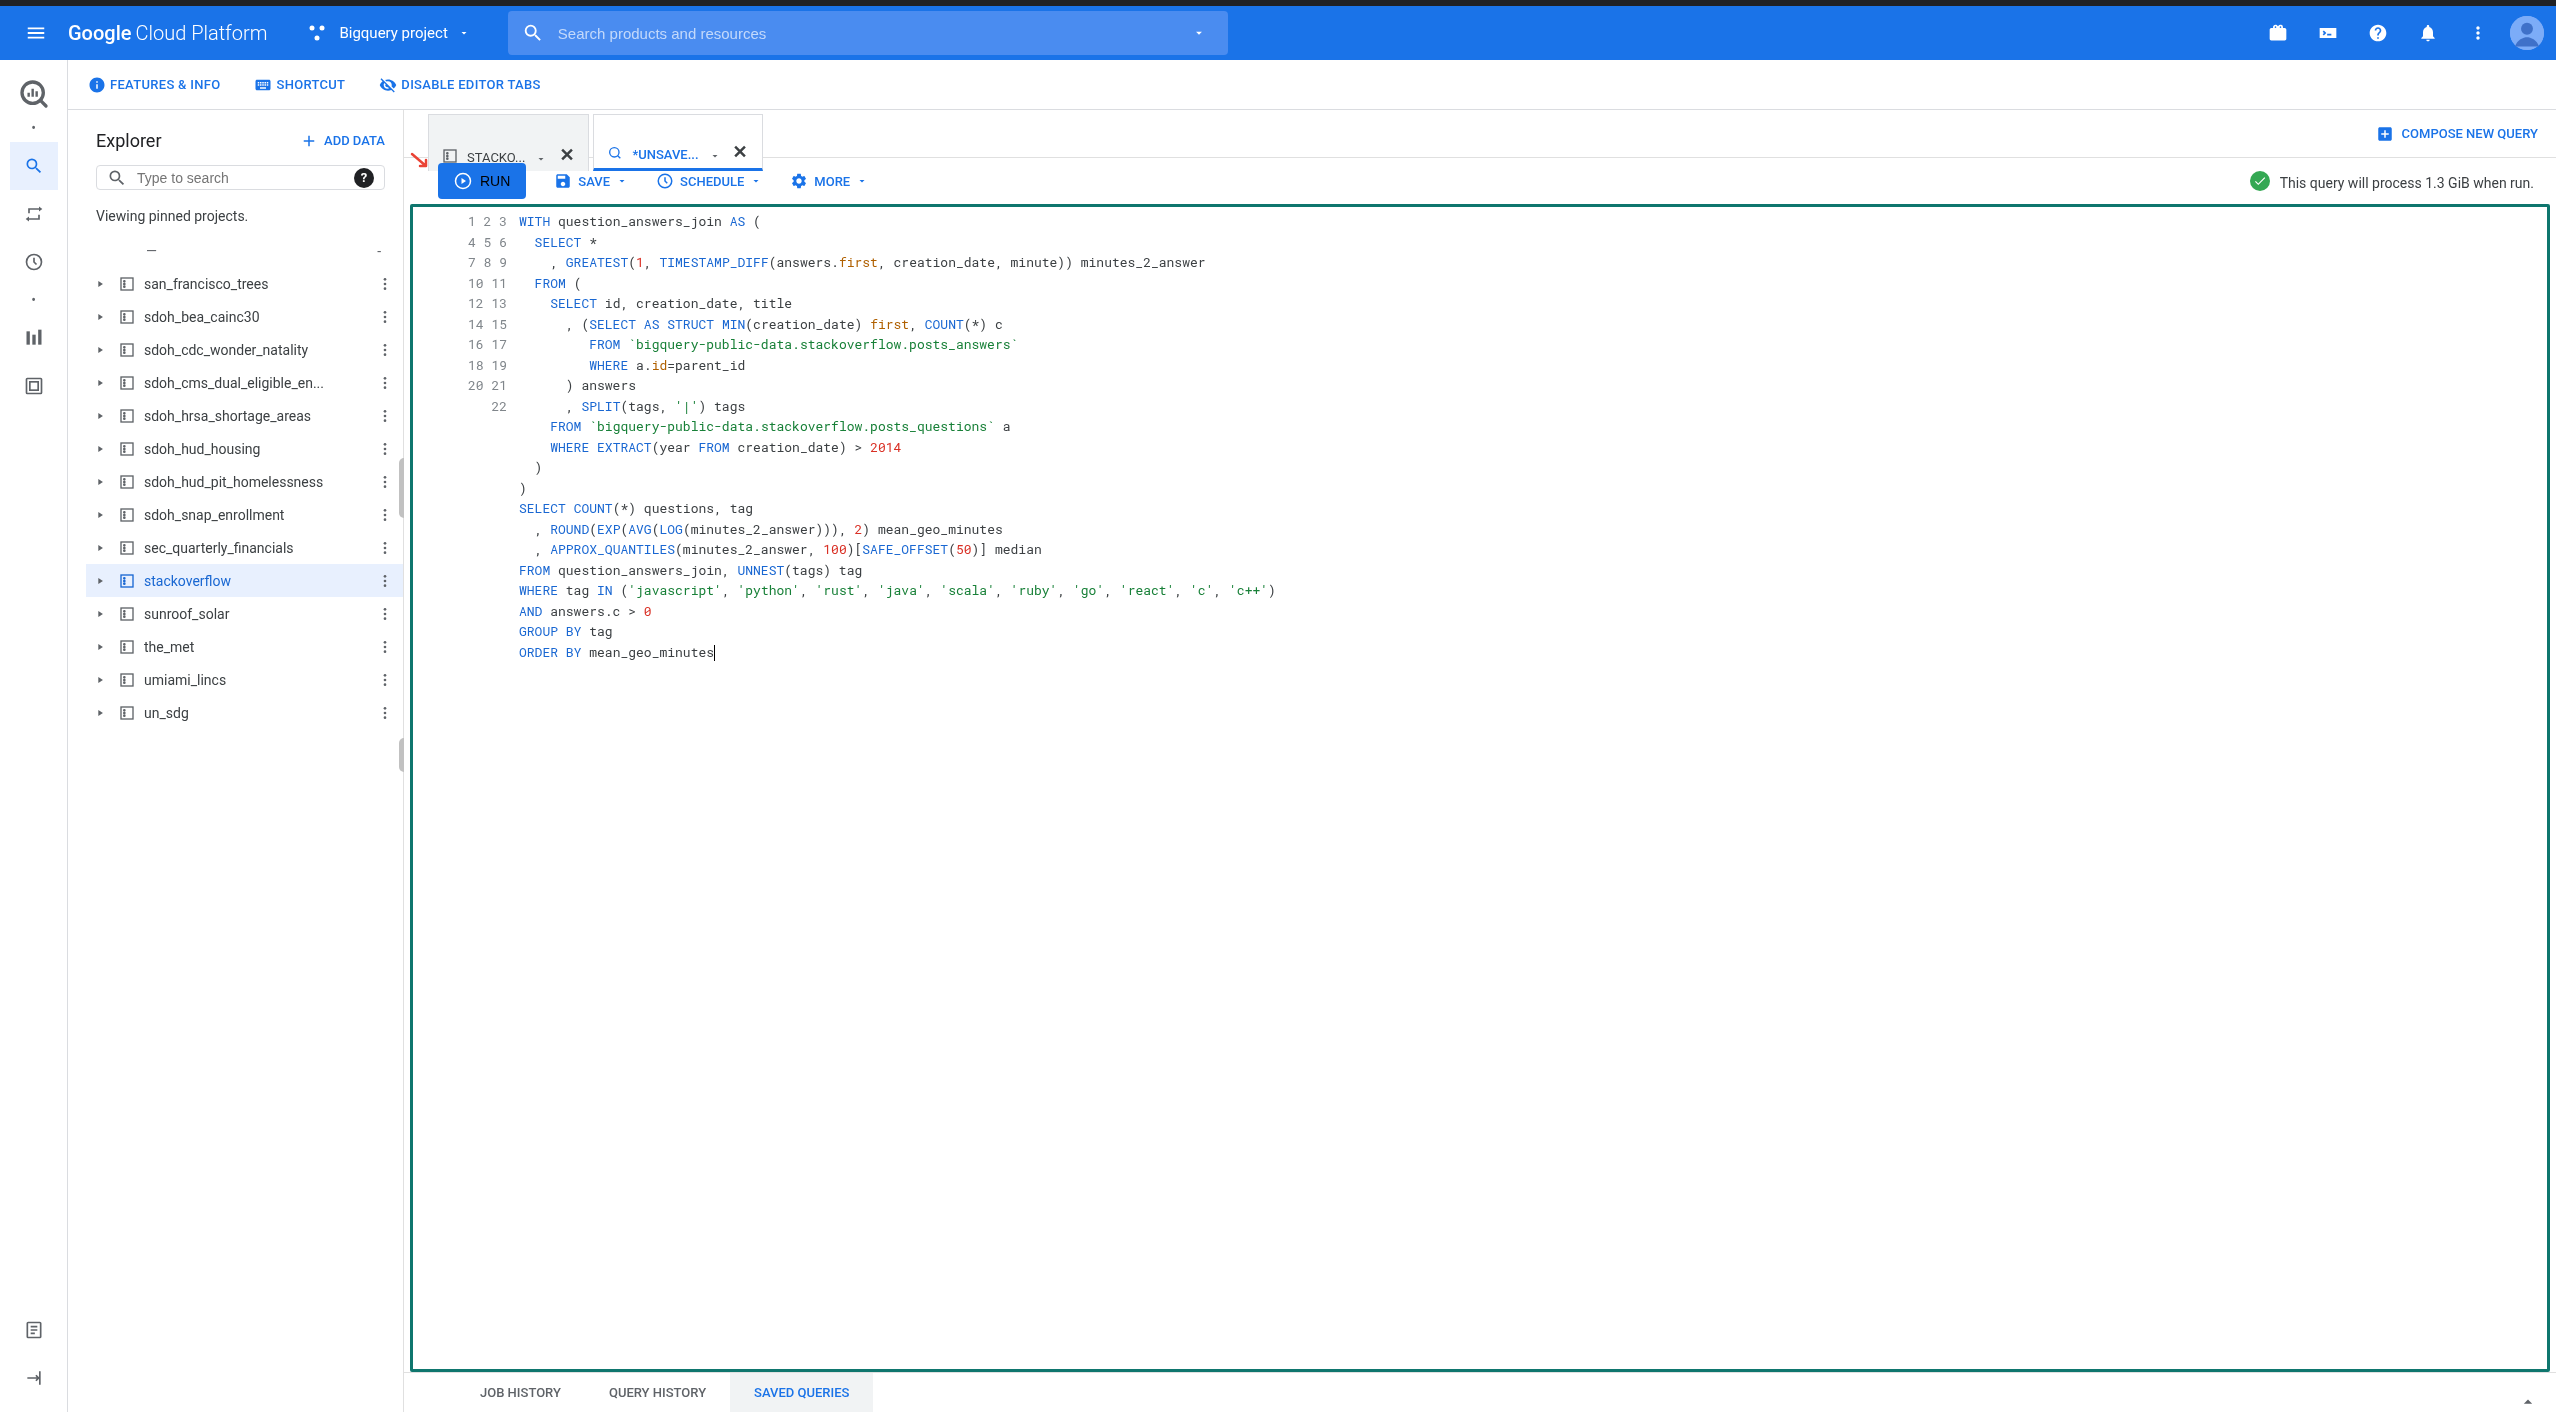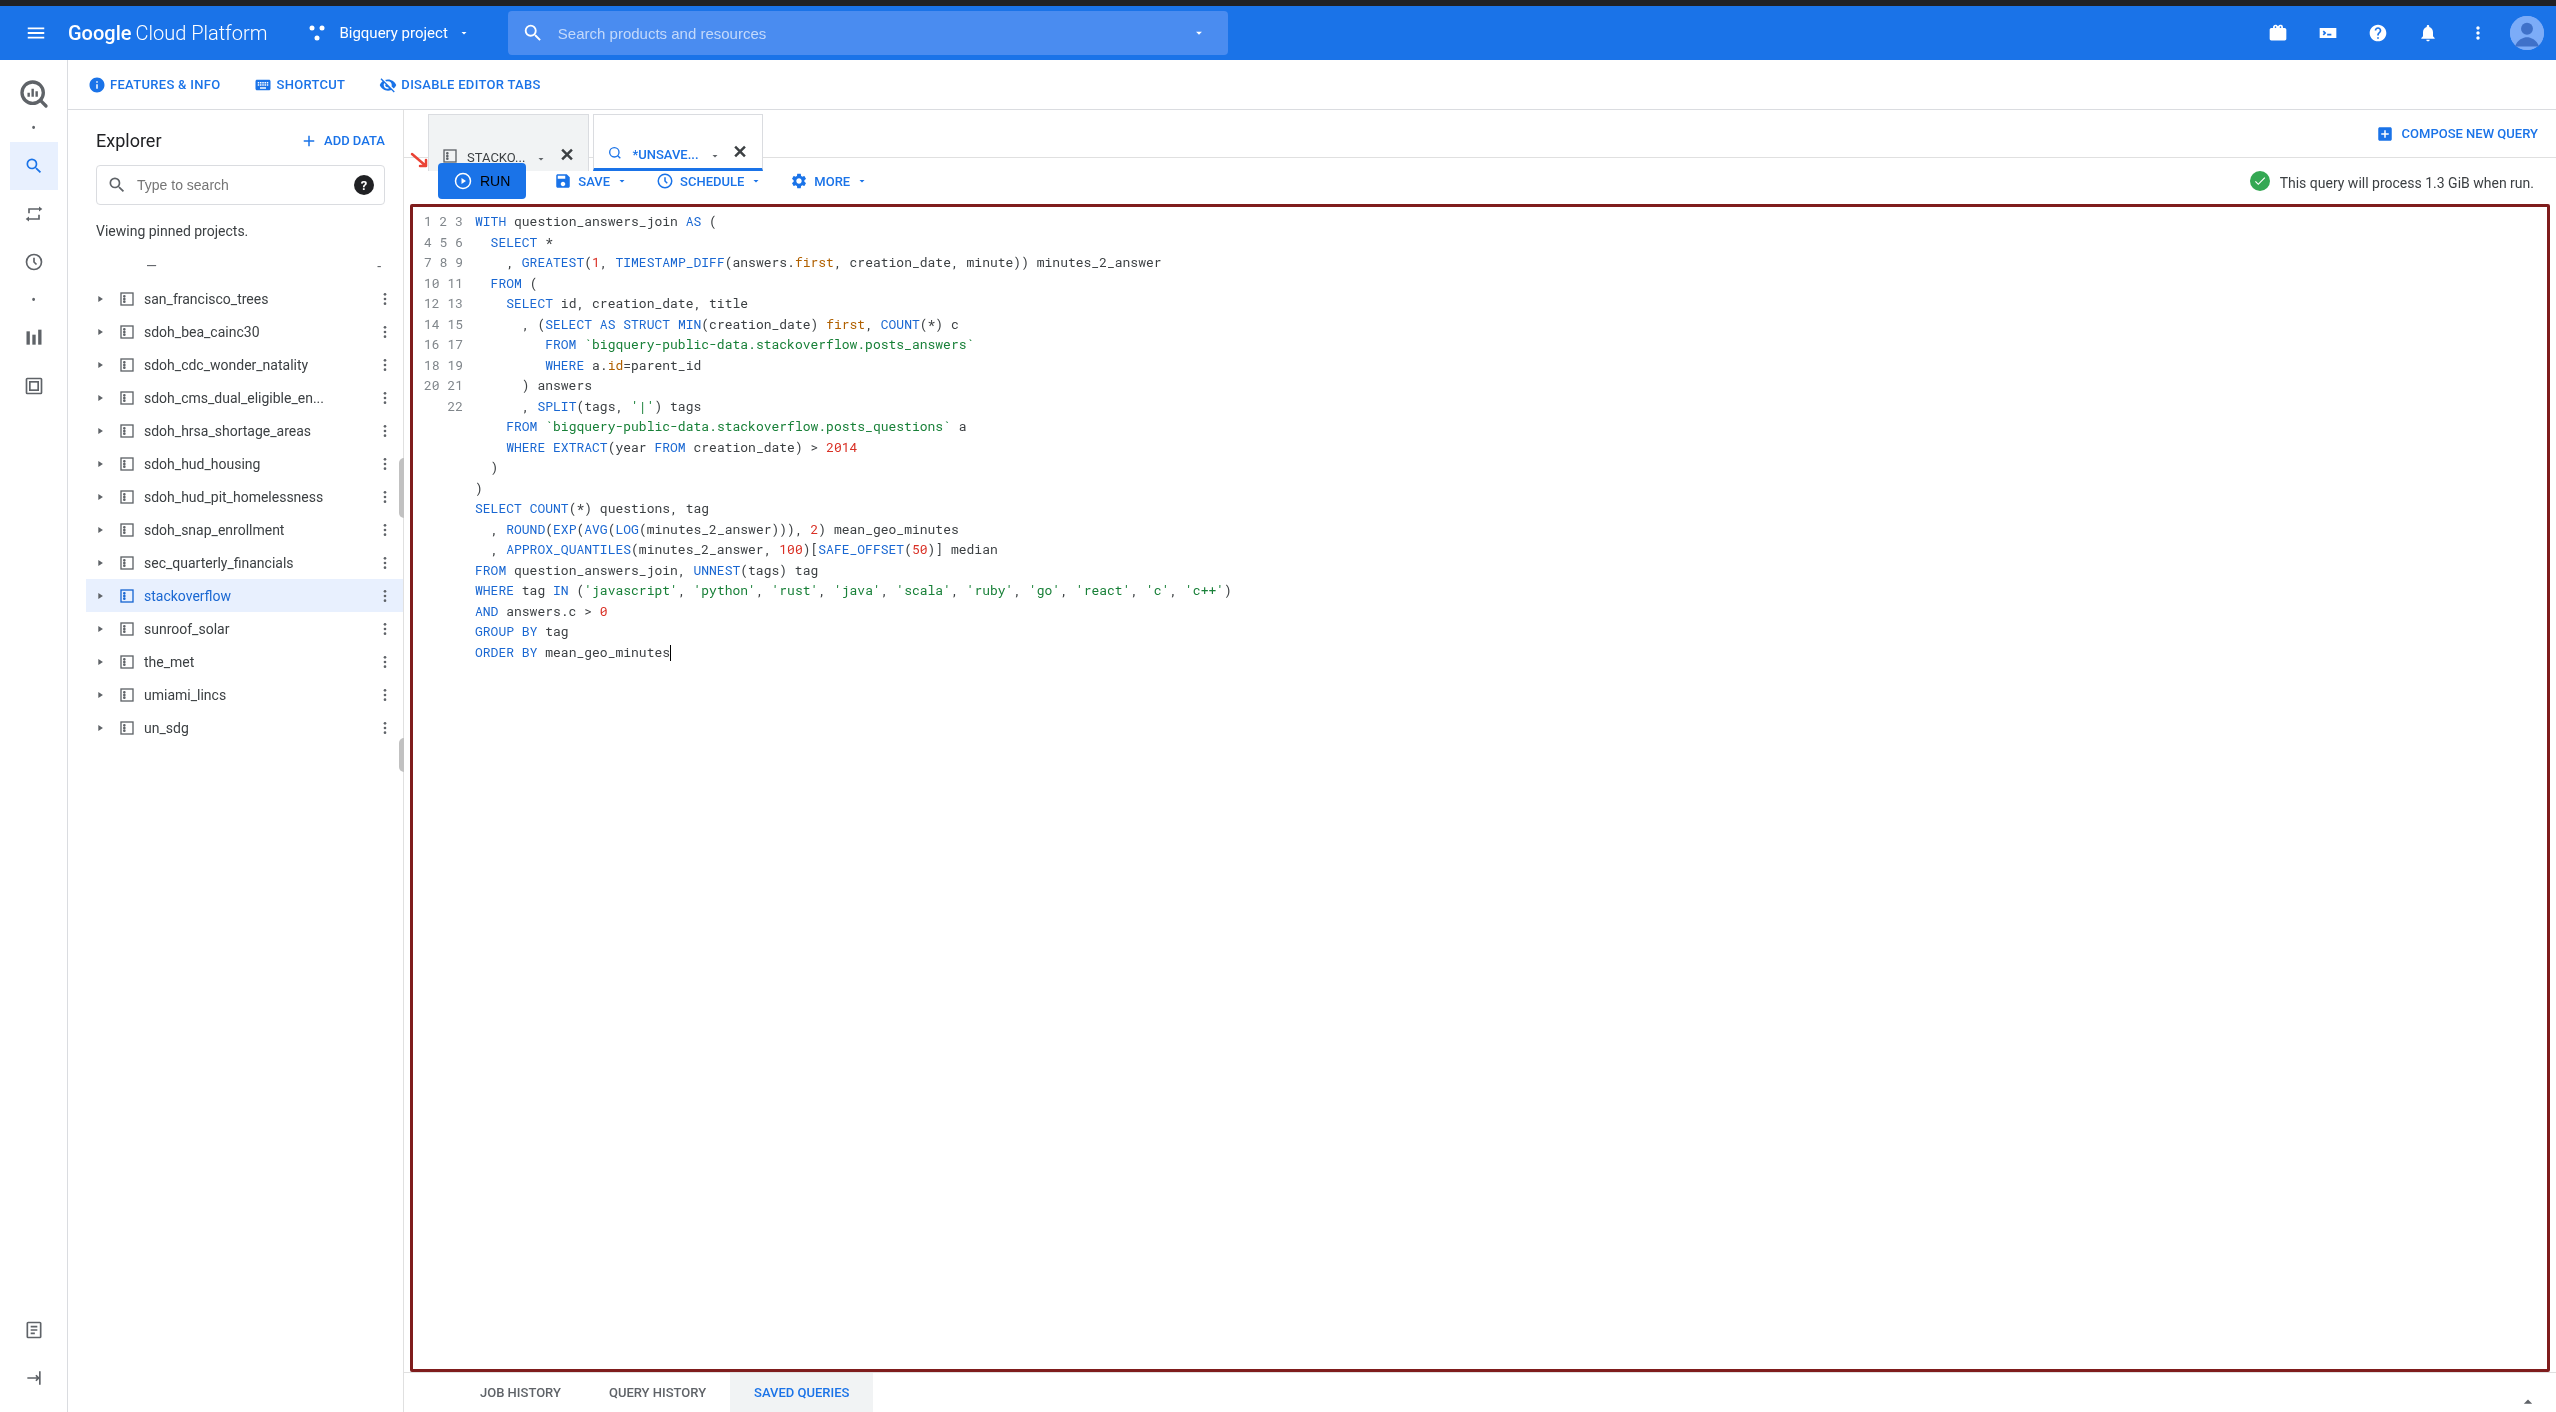--- a/index.html
+++ b/index.html
@@ -35,21 +35,21 @@
 .feature-item { display: flex; align-items: center; gap: 4px; color: #1a73e8; font-size: 13px; font-weight: 500; letter-spacing: 0.3px; cursor: pointer; }
 
 .workspace { flex: 1; display: flex; }
 .explorer { width: 336px; border-right: 1px solid #e0e0e0; display: flex; flex-direction: column; position: relative; }
 .explorer-scroll-thumb { position: absolute; right: -6px; top: 348px; width: 10px; height: 60px; background: #c1c1c1; border-radius: 5px; }
 .explorer-scroll-thumb2 { position: absolute; right: -6px; top: 628px; width: 10px; height: 34px; background: #c1c1c1; border-radius: 5px; }
 .explorer-header { display: flex; align-items: center; justify-content: space-between; padding: 20px 18px 14px 28px; }
 .explorer-title { font-size: 18px; font-weight: 400; color: #202124; }
 .add-data { display: flex; align-items: center; gap: 6px; color: #1a73e8; font-size: 13px; font-weight: 500; cursor: pointer; }
 .search-row { padding: 0 18px 14px 28px; }
-.search-input-wrap { display: flex; align-items: center; border: 1px solid #dadce0; border-radius: 4px; height: 40px; padding: 0 10px; }
+.search-input-wrap { display: flex; align-items: center; border: 1px solid #dadce0; border-radius: 4px; height: 25px; padding: 0 10px; }
 .search-input-wrap input { flex: 1; border: none; outline: none; font-size: 14px; margin-left: 10px; }
 .help-circle { width: 20px; height: 20px; border-radius: 50%; background: #202124; color: #fff; display: flex; align-items: center; justify-content: center; font-size: 13px; font-weight: bold; }
 .viewing-text { padding: 4px 18px 10px 28px; color: #3c4043; font-size: 14px; }
 .tree-row { display:flex; align-items:center; padding: 0 4px 0 0; height: 33px; margin-left: 18px;}
 .tree-dashes { flex: 1; padding-left: 60px; color: #5f6368; }
 .tree { padding-left: 18px; }
 .dataset-row { display: flex; align-items: center; height: 33px; padding-right: 8px; cursor: pointer; position: relative; }
 .dataset-row.selected { background: #e8f0fe; }
 .dataset-expand { width: 16px; display: flex; justify-content: center; margin-left: 6px; }
 .dataset-icon { width: 18px; height: 18px; margin-left: 10px; display: flex; align-items: center; justify-content: center; }
@@ -69,21 +69,21 @@
 .compose { margin-left: auto; display: flex; align-items: center; gap: 8px; color: #1a73e8; font-size: 13px; font-weight: 500; padding-right: 18px; cursor: pointer; }
 
 .red-arrow { position: absolute; left: 4px; top: 40px; }
 
 .toolbar { height: 46px; padding-left: 34px; display: flex; align-items: center; gap: 28px; }
 .run-btn { background: #1a73e8; color: #000000; border: none; border-radius: 4px; height: 36px; padding: 0 16px; display: flex; align-items: center; gap: 8px; font-size: 14px; font-weight: 500; cursor: pointer; }
 .tool-item { display: flex; align-items: center; gap: 6px; color: #1a73e8; font-size: 13px; font-weight: 500; cursor: pointer; }
 .validate { margin-left: auto; display: flex; align-items: flex-end; gap: 10px; padding-right: 22px; font-size: 14px; color: #3c4043; }
 .check-icon { width: 20px; height: 20px; border-radius: 50%; background: #34a853; display: flex; align-items: center; justify-content: center; }
 
-.editor-border { margin: 0 6px; border: 3px solid #7f1d1d; border-radius: 2px; flex: 1; display: flex; overflow: hidden; }
+.editor-border { margin: 0 6px; border: 3px solid #0f766e; border-radius: 2px; flex: 1; display: flex; overflow: hidden; padding-left: 44px; }
 .gutter { width: 62px; text-align: right; padding: 4px 12px 4px 0; color: #80868b; font-family: 'Roboto Mono', monospace; font-size: 13px; line-height: 20.5px; }
 .code { flex: 1; padding: 4px 0; font-family: 'Roboto Mono', monospace; font-size: 13px; line-height: 20.5px; white-space: pre; color: #3c4043; position: relative;}
 .k-blue { color: #1967d2; }
 .k-red { color: #d93025; }
 .k-green { color: #188038; }
 .k-orange { color: #b06000; }
 .cursor-line::after { content: ''; display: inline-block; width: 1px; height: 16px; background: #000; vertical-align: middle; }
 
 .bottom-tabs { height: 40px; border-top: 1px solid #e0e0e0; display: flex; align-items: flex-end; padding-left: 52px; background: #fff; }
 .bottom-tab { padding: 0 24px; font-size: 13px; font-weight: 500; color: #5f6368; height: 100%; display: flex; align-items: center; cursor: pointer; }

